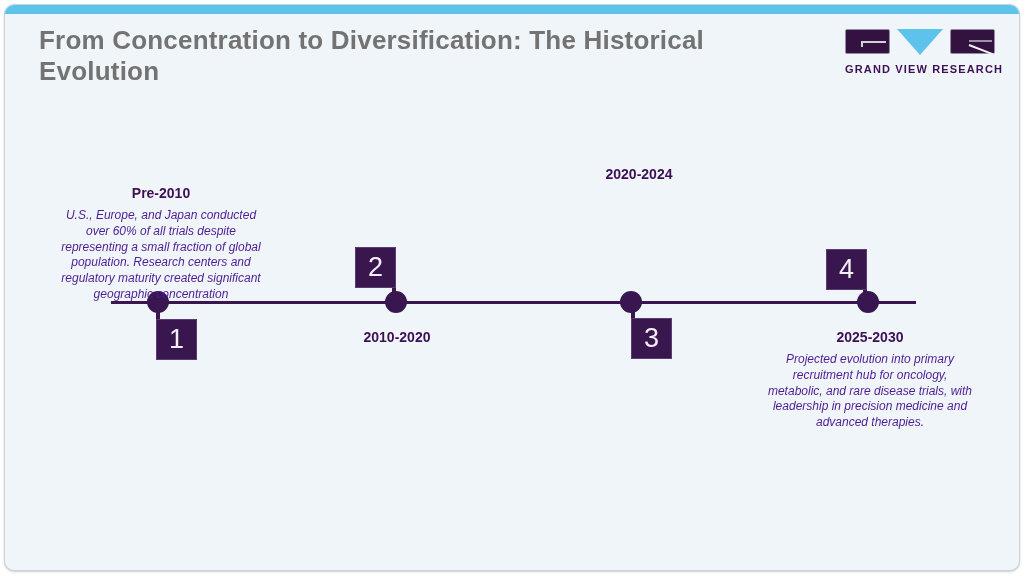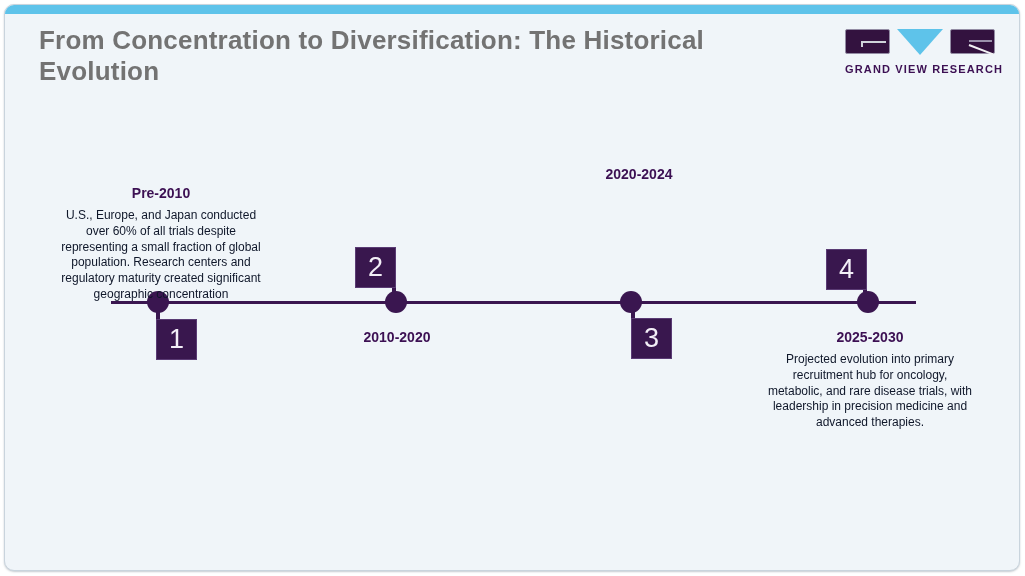--- a/index.html
+++ b/index.html
@@ -43,21 +43,21 @@
   .stem-2 { left:387px; top:280px; height:18px; }
   .stem-3 { left:626px; top:297px; height:17px; }
   .stem-4 { left:858px; top:282px; height:16px; }
   .num-1 { left:151px; top:314px; }
   .num-2 { left:350px; top:242px; }
   .num-3 { left:626px; top:313px; }
   .num-4 { left:821px; top:244px; }
   
   .tb { position:absolute; text-align:center; }
   .tb .period { font-size:14px; font-weight:700; color:#3c1053; margin-bottom:7px; }
-  .tb .desc   { font-size:12px; line-height:15.8px; color:#0f172a; white-space:pre-line; }
+  .tb .desc   { font-size:12px; line-height:15.8px; color:#4c1d95; white-space:pre-line;font-style:italic; }
   .tb-1 { left:22px;  top:161px; width:268px;margin-top:19px; }
   .tb-2 { left:268px; top:324px; width:248px; }
   .tb-3 { left:514px; top:161px; width:240px;text-align:center; }
   .tb-4 { left:740px; top:324px; width:250px; }
 </style>
 </head>
 <body>
 
 <div class="stage">
   <div class="card">

